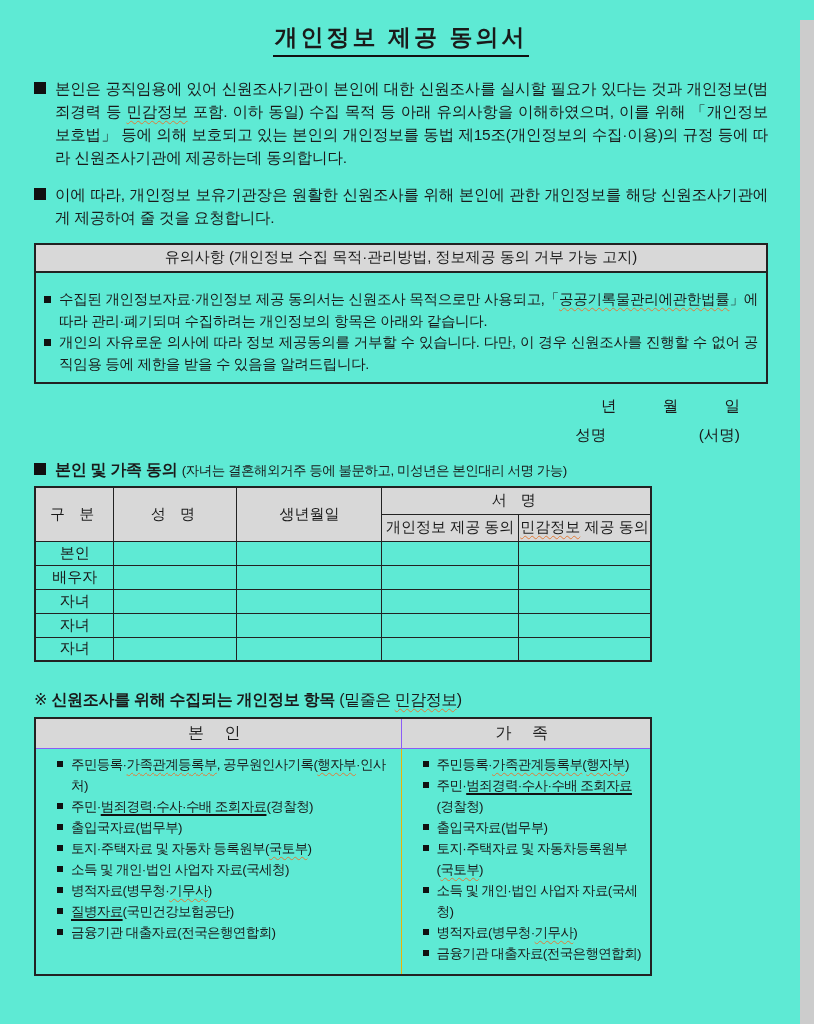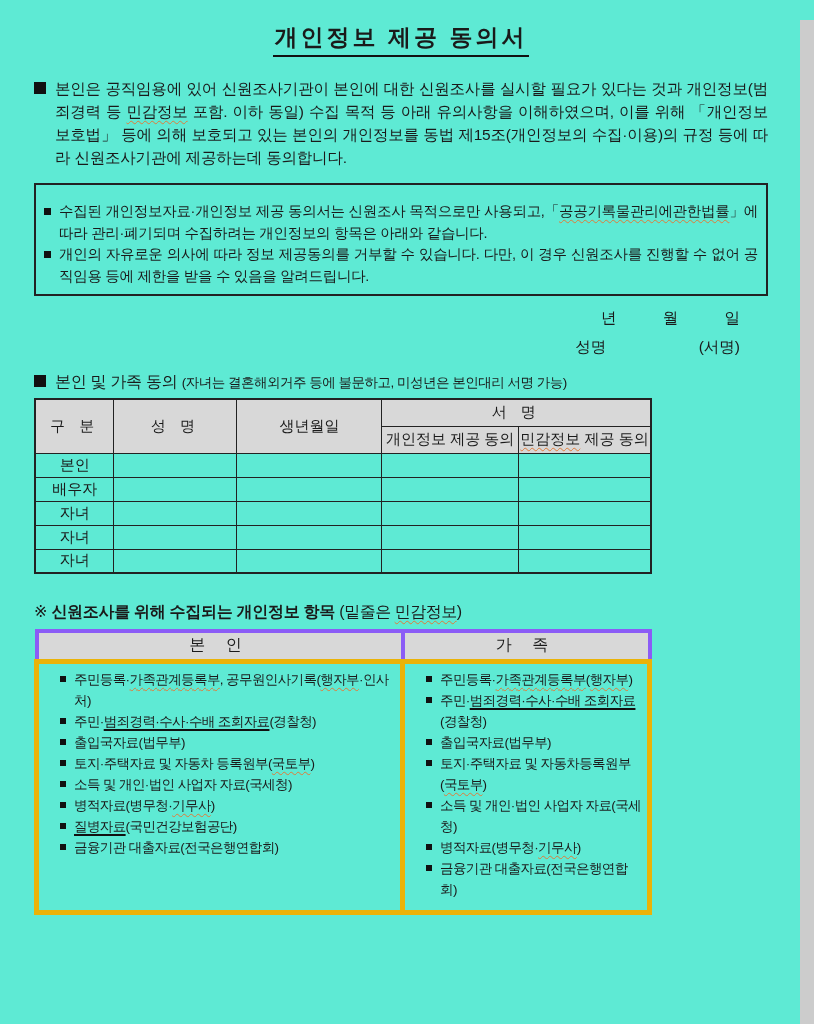--- a/index.html
+++ b/index.html
@@ -72,21 +72,21 @@
   
   .date-block { text-align: right; padding-right: 28px; font-size: 15.5px; margin: 6px 0 14px; }
   .date-line span { display: inline-block; }
   .date-y { margin-right: 42px; }
   .date-m { margin-right: 42px; }
   .sign-line { margin-top: 8px; }
   .sign-name { margin-right: 88px; }
 
   
   .sec-head { position: relative; padding-left: 21px; margin-bottom: 5px; font-size: 16px; }
-  .sec-head .main { font-weight: normal; letter-spacing: -0.3px; }
+  .sec-head .main { font-weight: bold; letter-spacing: -0.3px; }
   .sec-head .note { font-size: 13.5px; letter-spacing: -0.5px; }
   .sec-head2 { margin: 28px 0 6px; font-size: 16px; }
   .sec-head2 .mark { font-weight: normal; margin-right: 4px; }
   .sec-head2 .main { font-weight: bold; letter-spacing: -0.3px; }
   .sec-head2 .note { font-size: 16px; letter-spacing: -0.5px; }
 
   
   table { border-collapse: collapse; width: 618px; }
   .family-table, .items-table { border: 2px solid #222; }
   .family-table th, .family-table td { border: 1px solid #222; }
@@ -94,24 +94,24 @@
     background: #d8d8d8; font-weight: normal; font-size: 15px;
     height: 27px; text-align: center;
   }
   .family-table th.wide { letter-spacing: 5px; }
   .family-table td { height: 24px; font-size: 15px; text-align: center; }
   .family-table .row-label { width: 90px; }
 
   .items-table th {
     background: #d8d8d8; font-weight: normal; font-size: 16px;
     height: 30px; text-align: center; letter-spacing: 8px;
-    border: 4px solid #8b5cf6;
+    border: 1px solid #8b5cf6;
   }
   .items-table td {
-    border: 5px solid #eab308; vertical-align: top;
+    border: 1px solid #eab308; vertical-align: top;
     padding: 5px 6px 10px 21px;
   }
   .items-table td.c-self { width: 366px; }
   ul.item-list { list-style: none; }
   ul.item-list li {
     position: relative; padding-left: 14px;
     font-size: 13.5px; line-height: 21px; letter-spacing: -0.6px;
   }
   ul.item-list li .sq-item {
     position: absolute; left: 0; top: 7px;
@@ -134,23 +134,28 @@
 
     <div class="title-wrap">
       <span class="title">개인정보 제공 동의서</span>
     </div>
 
     <div class="para">
       <span class="sq-big"></span>
       <span><span>본인은 공직임용에 있어 신원조사기관이 본인에 대한 신원조사를 실시할 필요가 있다는 것과 개인정보(범죄경력 등 </span><span class="seg-wavy">민감정보</span><span> 포함. 이하 동일) 수집 목적 등 아래 유의사항을 이해하였으며, 이를 위해 「개인정보보호법」 등에 의해 보호되고 있는 본인의 개인정보를 동법 제15조(개인정보의 수집·이용)의 규정 등에 따라 신원조사기관에 제공하는데 동의합니다.</span></span>
     </div>
 
+    <div class="para">
+      <span class="sq-big"></span>
+      <span><span>이에 따라, 개인정보 보유기관장은 원활한 신원조사를 위해 본인에 관한 개인정보를 해당 신원조사기관에게 제공하여 줄 것을 요청합니다.</span></span>
+    </div>
 
 
     <div class="notice">
+      <div class="notice-header">유의사항 (개인정보 수집 목적·관리방법, 정보제공 동의 거부 가능 고지)</div>
       <div class="notice-body">
         <div class="nb">
           <span class="sq-small"></span>
           <span><span>수집된 개인정보자료·개인정보 제공 동의서는 신원조사 목적으로만 사용되고,「</span><span class="seg-wavy">공공기록물관리에관한법률</span><span>」에 따라 관리·폐기되며 수집하려는 개인정보의 항목은 아래와 같습니다.</span></span>
         </div>
         <div class="nb">
           <span class="sq-small"></span>
           <span><span>개인의 자유로운 의사에 따라 정보 제공동의를 거부할 수 있습니다. 다만, 이 경우 신원조사를 진행할 수 없어 공직임용 등에 제한을 받을 수 있음을 알려드립니다.</span></span>
         </div>
       </div>

